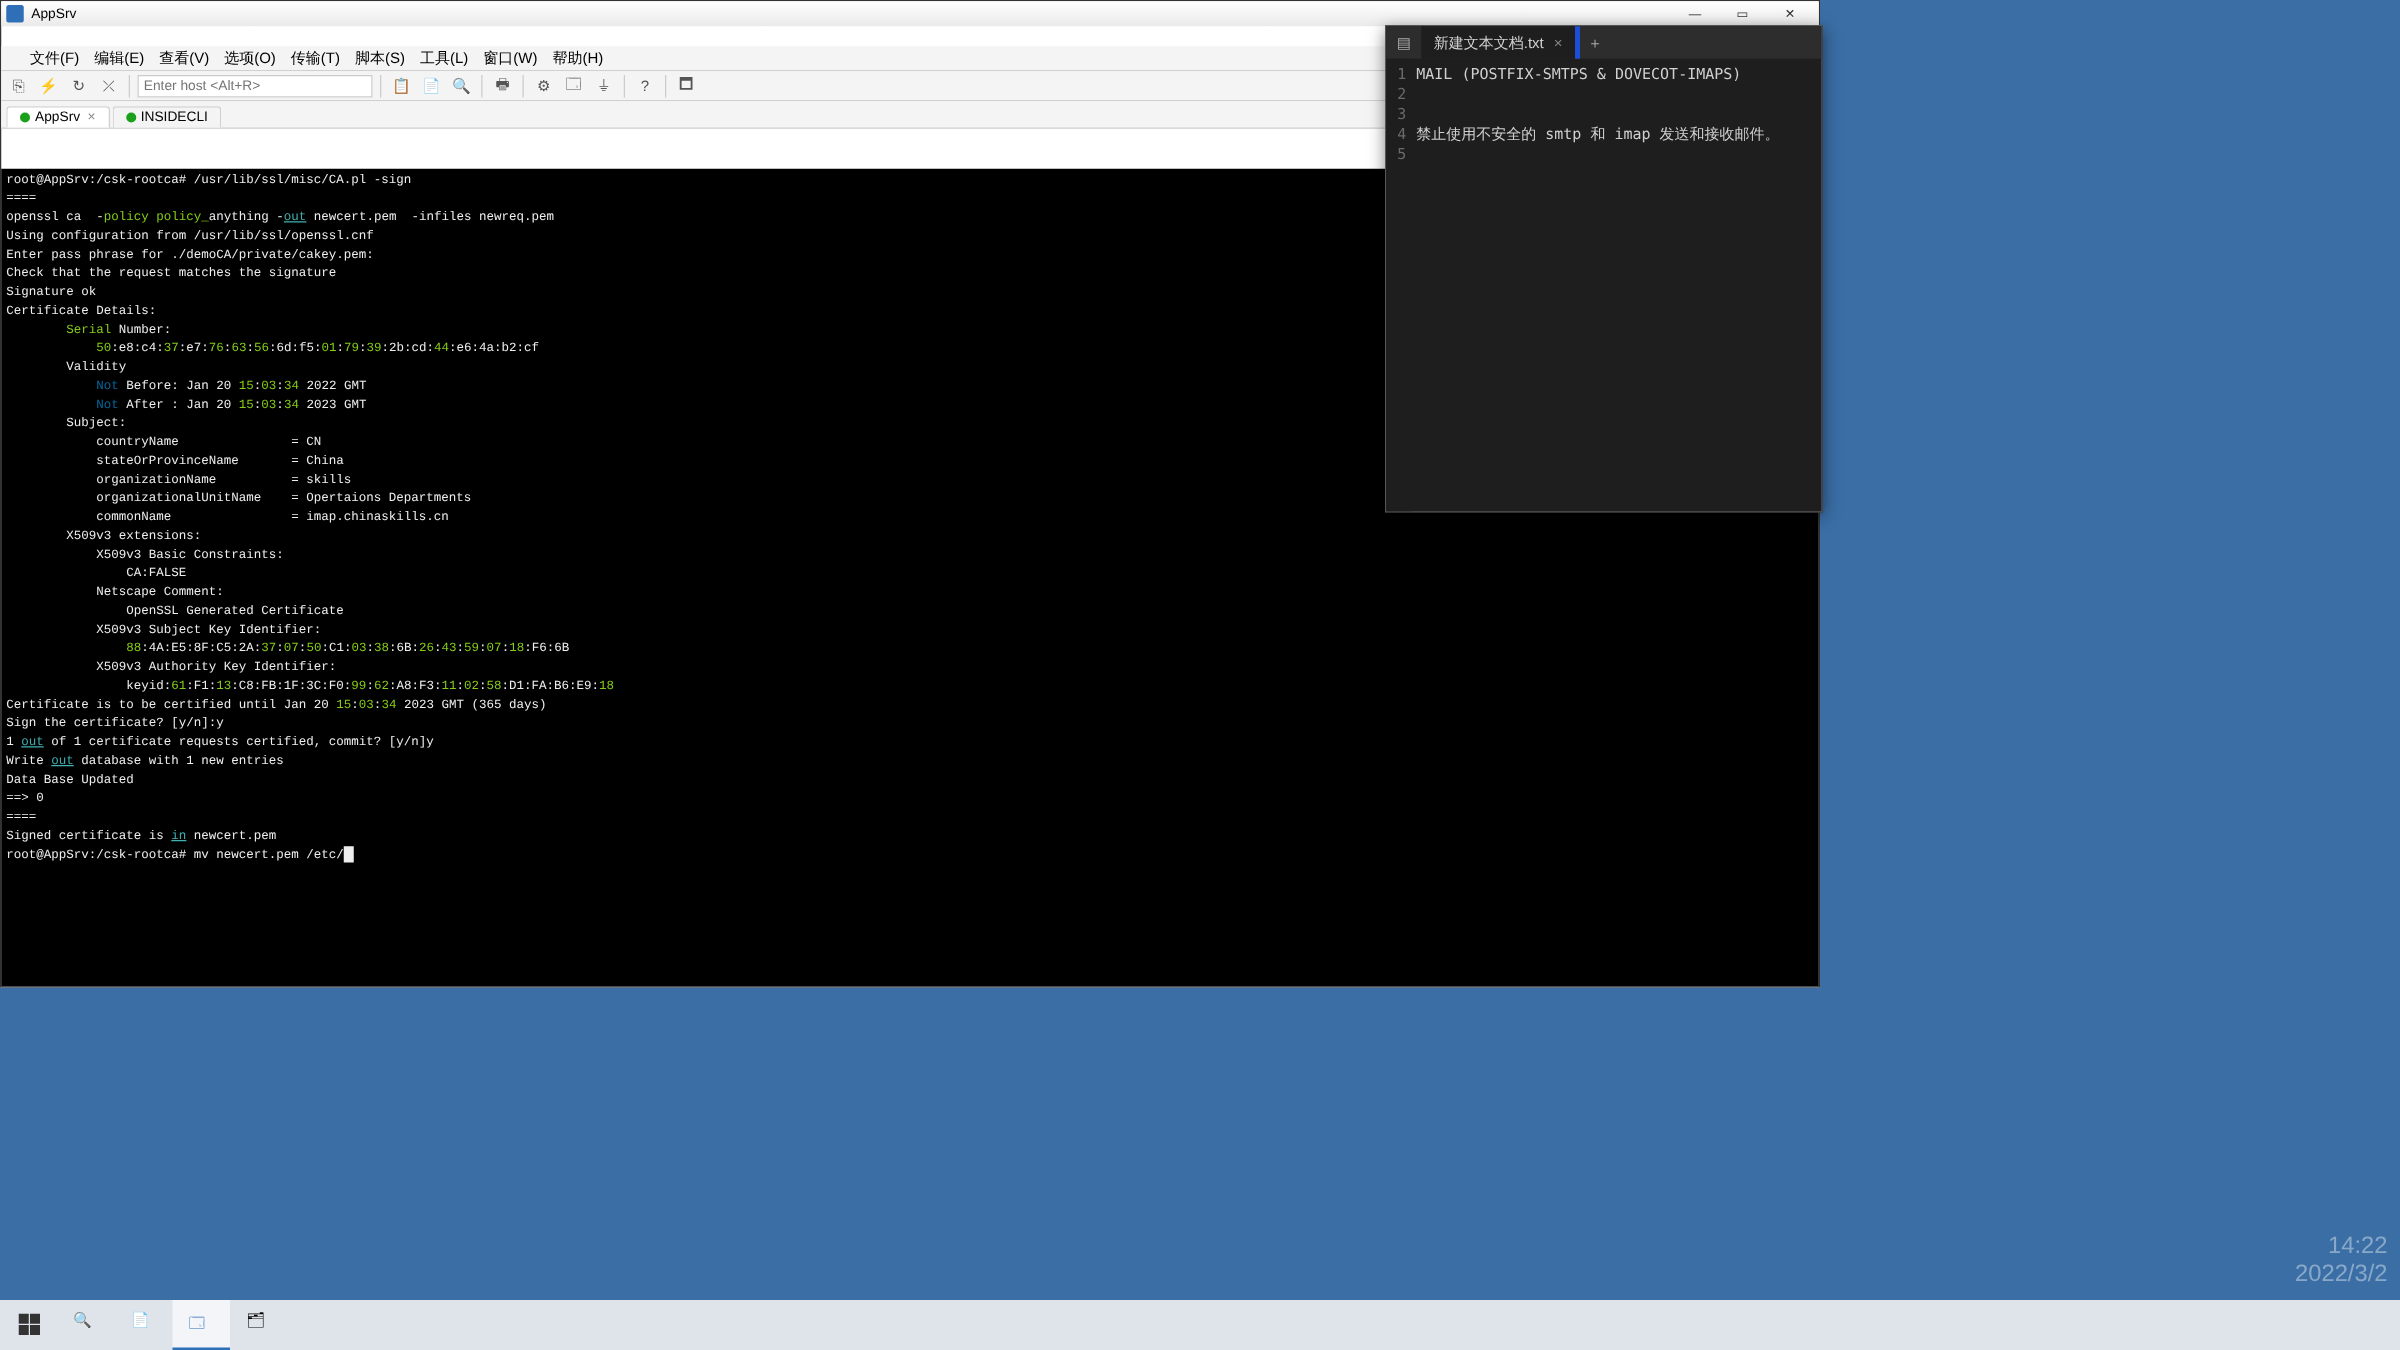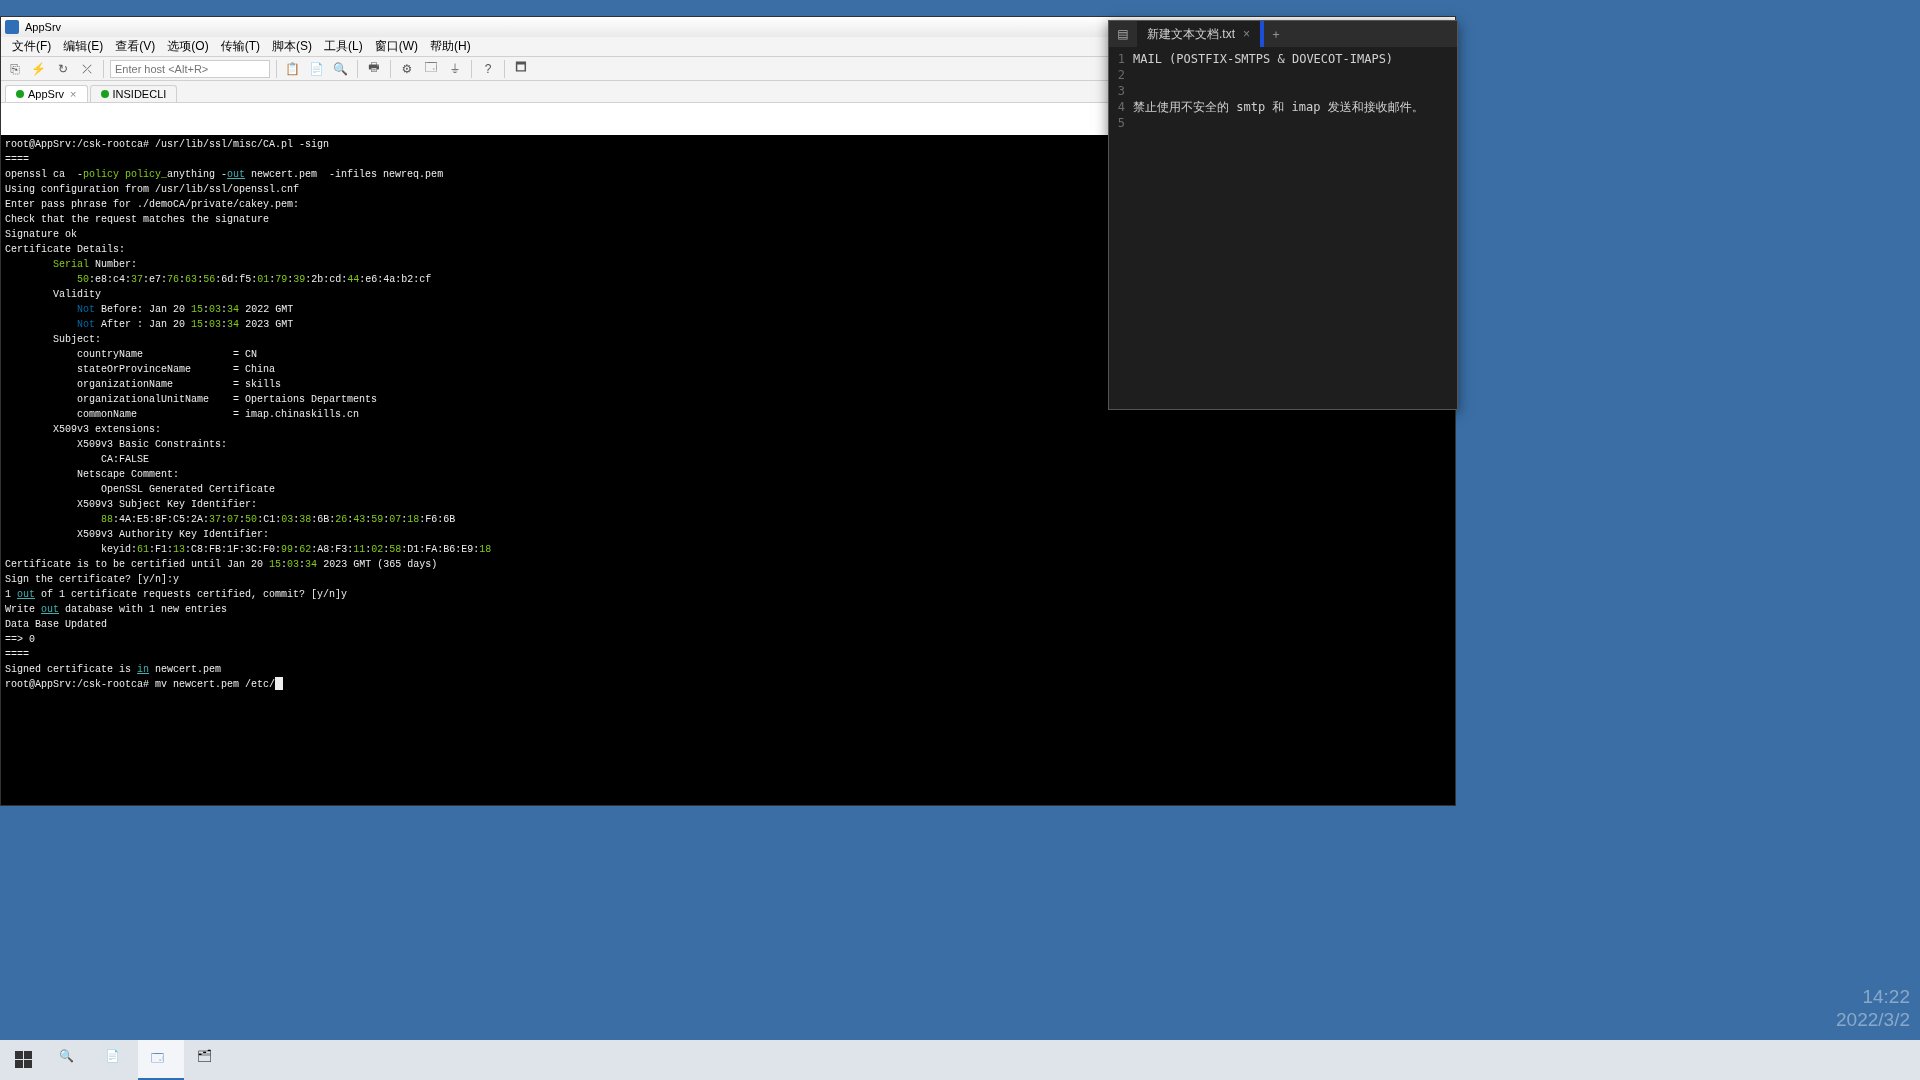--- a/index.html
+++ b/index.html
@@ -1,31 +1,31 @@
 <!DOCTYPE html>
 <html><head>
 <meta charset="utf-8">
 <style>
 * { margin: 0; padding: 0; box-sizing: border-box; }
 body { font-family: "Segoe UI", Tahoma, sans-serif; font-size: 12px; background: #3a6ea5; overflow: hidden; width: 1920px; height: 1080px; }
 
 
-.app-window { position: absolute; left: 0; top: 16px; width: 1456px; height: 790px; background: #fff; border: 1px solid #333; display: flex; flex-direction: column; }
+.app-window { position: absolute; left: 0; top: 0; width: 1456px; height: 790px; background: #fff; border: 1px solid #333; display: flex; flex-direction: column; }
 .titlebar { height: 20px; background: linear-gradient(#fff,#eaeaea); display: flex; align-items: center; padding: 0 4px; font-size: 11px; }
 .titlebar .icon { width: 14px; height: 14px; background: #2e6fb7; margin-right: 6px; border-radius: 2px; }
 .titlebar .spacer { flex: 1; }
 .win-btn { width: 38px; height: 18px; display: inline-flex; align-items: center; justify-content: center; font-size: 10px; color: #333; }
 
-.menubar { height: 20px; background: #f4f4f4; border-bottom: 1px solid #d0d0d0; display: flex; align-items: center; padding: 0 5px; font-size: 12px; }
+.menubar { height: 20px; background: #f4f4f4; border-bottom: 1px solid #d0d0d0; display: flex; align-items: center; padding: 0 17px; font-size: 12px; margin-top: 16px; }
 .menubar span { padding: 2px 6px; cursor: default; }
 
 .toolbar { height: 24px; background: #f4f4f4; border-bottom: 1px solid #d0d0d0; display: flex; align-items: center; padding: 0 4px; gap: 4px; }
 .tool-btn { width: 20px; height: 20px; display: inline-flex; align-items: center; justify-content: center; color: #555; border: 1px solid transparent; font-size: 12px; }
 .tool-sep { width: 1px; height: 18px; background: #ccc; margin: 0 2px; }
-.host-input { width: 160px; height: 18px; border: 1px solid #ccc; padding: 0 4px; font-size: 11px; color: #888; }
+.host-input { width: 188px; height: 18px; border: 1px solid #ccc; padding: 0 4px; font-size: 11px; color: #888; }
 
 .tabs { height: 22px; background: #f4f4f4; display: flex; align-items: flex-end; padding: 0 4px; border-bottom: 1px solid #d0d0d0; }
 .term-tab { padding: 2px 10px; border: 1px solid #d0d0d0; border-bottom: none; background: #fff; margin-right: 2px; font-size: 11px; display: flex; align-items: center; border-radius: 3px 3px 0 0; }
 .term-tab .dot { width: 8px; height: 8px; border-radius: 50%; background: #1aa01a; margin-right: 4px; }
 .term-tab .x { margin-left: 6px; color: #888; }
 
 .terminal { flex: 1; background: #000; color: #eee; font-family: Consolas, "Courier New", monospace; font-size: 10px; line-height: 15px; padding: 2px 4px; white-space: pre; overflow: hidden; margin-top: 32px; }
 .c-orange { color: #84cc16; }
 .c-red { color: #0369a1; }
 .c-teal { color: #40b0b0; text-decoration: underline; }

